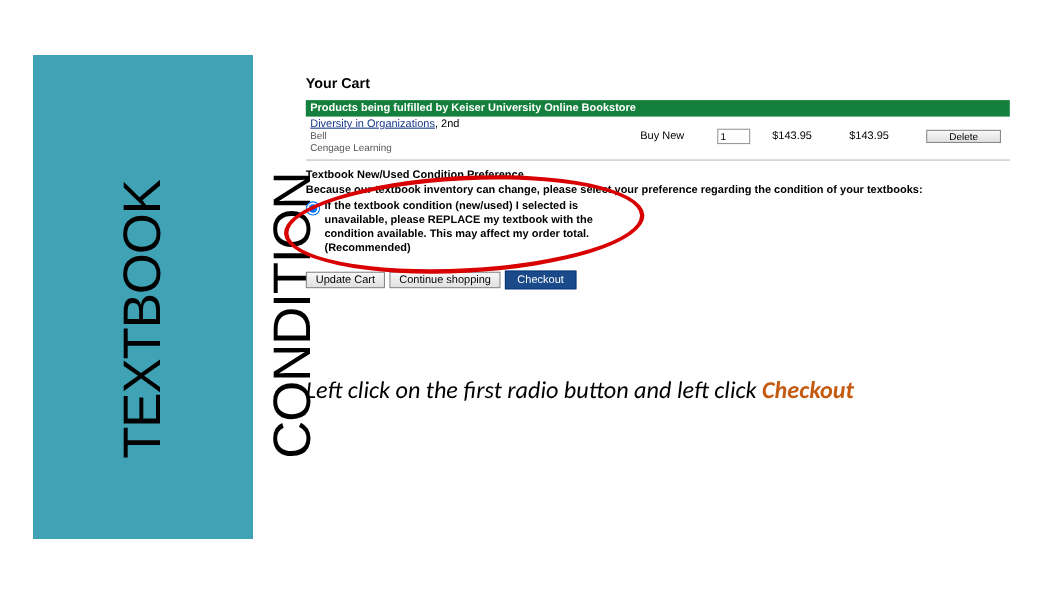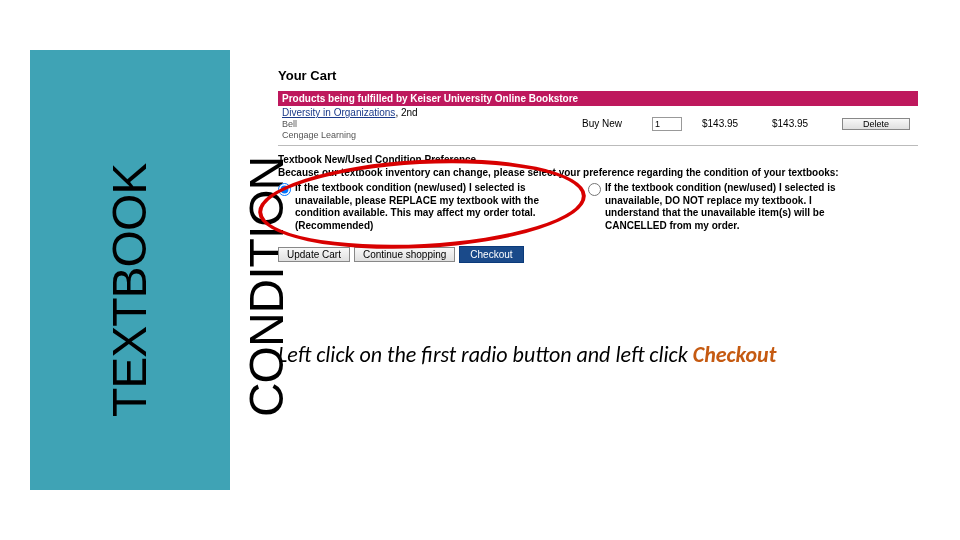--- a/index.html
+++ b/index.html
@@ -47,21 +47,21 @@
     font-size: 10px;
     color: #000;
     margin-top: 12px;
   }
   .cart-title {
     font-size: 13px;
     font-weight: bold;
     margin-bottom: 8px;
   }
   .fulfill-bar {
-    background: #be185d;
+    background: #15803d;
     color: #fff;
     font-weight: bold;
     font-size: 10px;
     padding: 2px 4px;
   }
   .header-row {
     background: #ffcc00;
     color: #000;
     font-size: 10px;
     padding: 1px 4px;
@@ -109,20 +109,21 @@
   }
   .pref-note {
     font-weight: bold;
     font-size: 10px;
     margin: 2px 0 4px 0;
   }
   .pref-options {
     display: flex;
     gap: 30px;
     position: relative;
+    flex-direction: column;
   }
   .pref-option {
     display: flex;
     align-items: flex-start;
     width: 280px;
     font-size: 10px;
     font-weight: bold;
     line-height: 1.25;
   }
   .pref-option input {
@@ -212,24 +213,20 @@
     <div class="divider"></div>
 
     <div class="pref-heading">Textbook New/Used Condition Preference</div>
     <div class="pref-note">Because our textbook inventory can change, please select your preference regarding the condition of your textbooks:</div>
 
     <div class="pref-options">
       <label class="pref-option">
         <input type="radio" name="pref" checked="" style="">
         <span>If the textbook condition (new/used) I selected is unavailable, please REPLACE my textbook with the condition available. This may affect my order total. (Recommended)</span>
       </label>
-      <label class="pref-option">
-        <input type="radio" name="pref" style="">
-        <span>If the textbook condition (new/used) I selected is unavailable, DO NOT replace my textbook. I understand that the unavailable item(s) will be CANCELLED from my order.</span>
-      </label>
       <div class="circle-callout" style="left:-20px; top:-22px; width:320px; height:80px; transform:rotate(-3deg);"></div>
     </div>
 
     <div class="buttons-row">
       <button class="std-btn">Update Cart</button>
       <button class="std-btn">Continue shopping</button>
       <button class="checkout-btn">Checkout</button>
     </div>
   </div>
 

